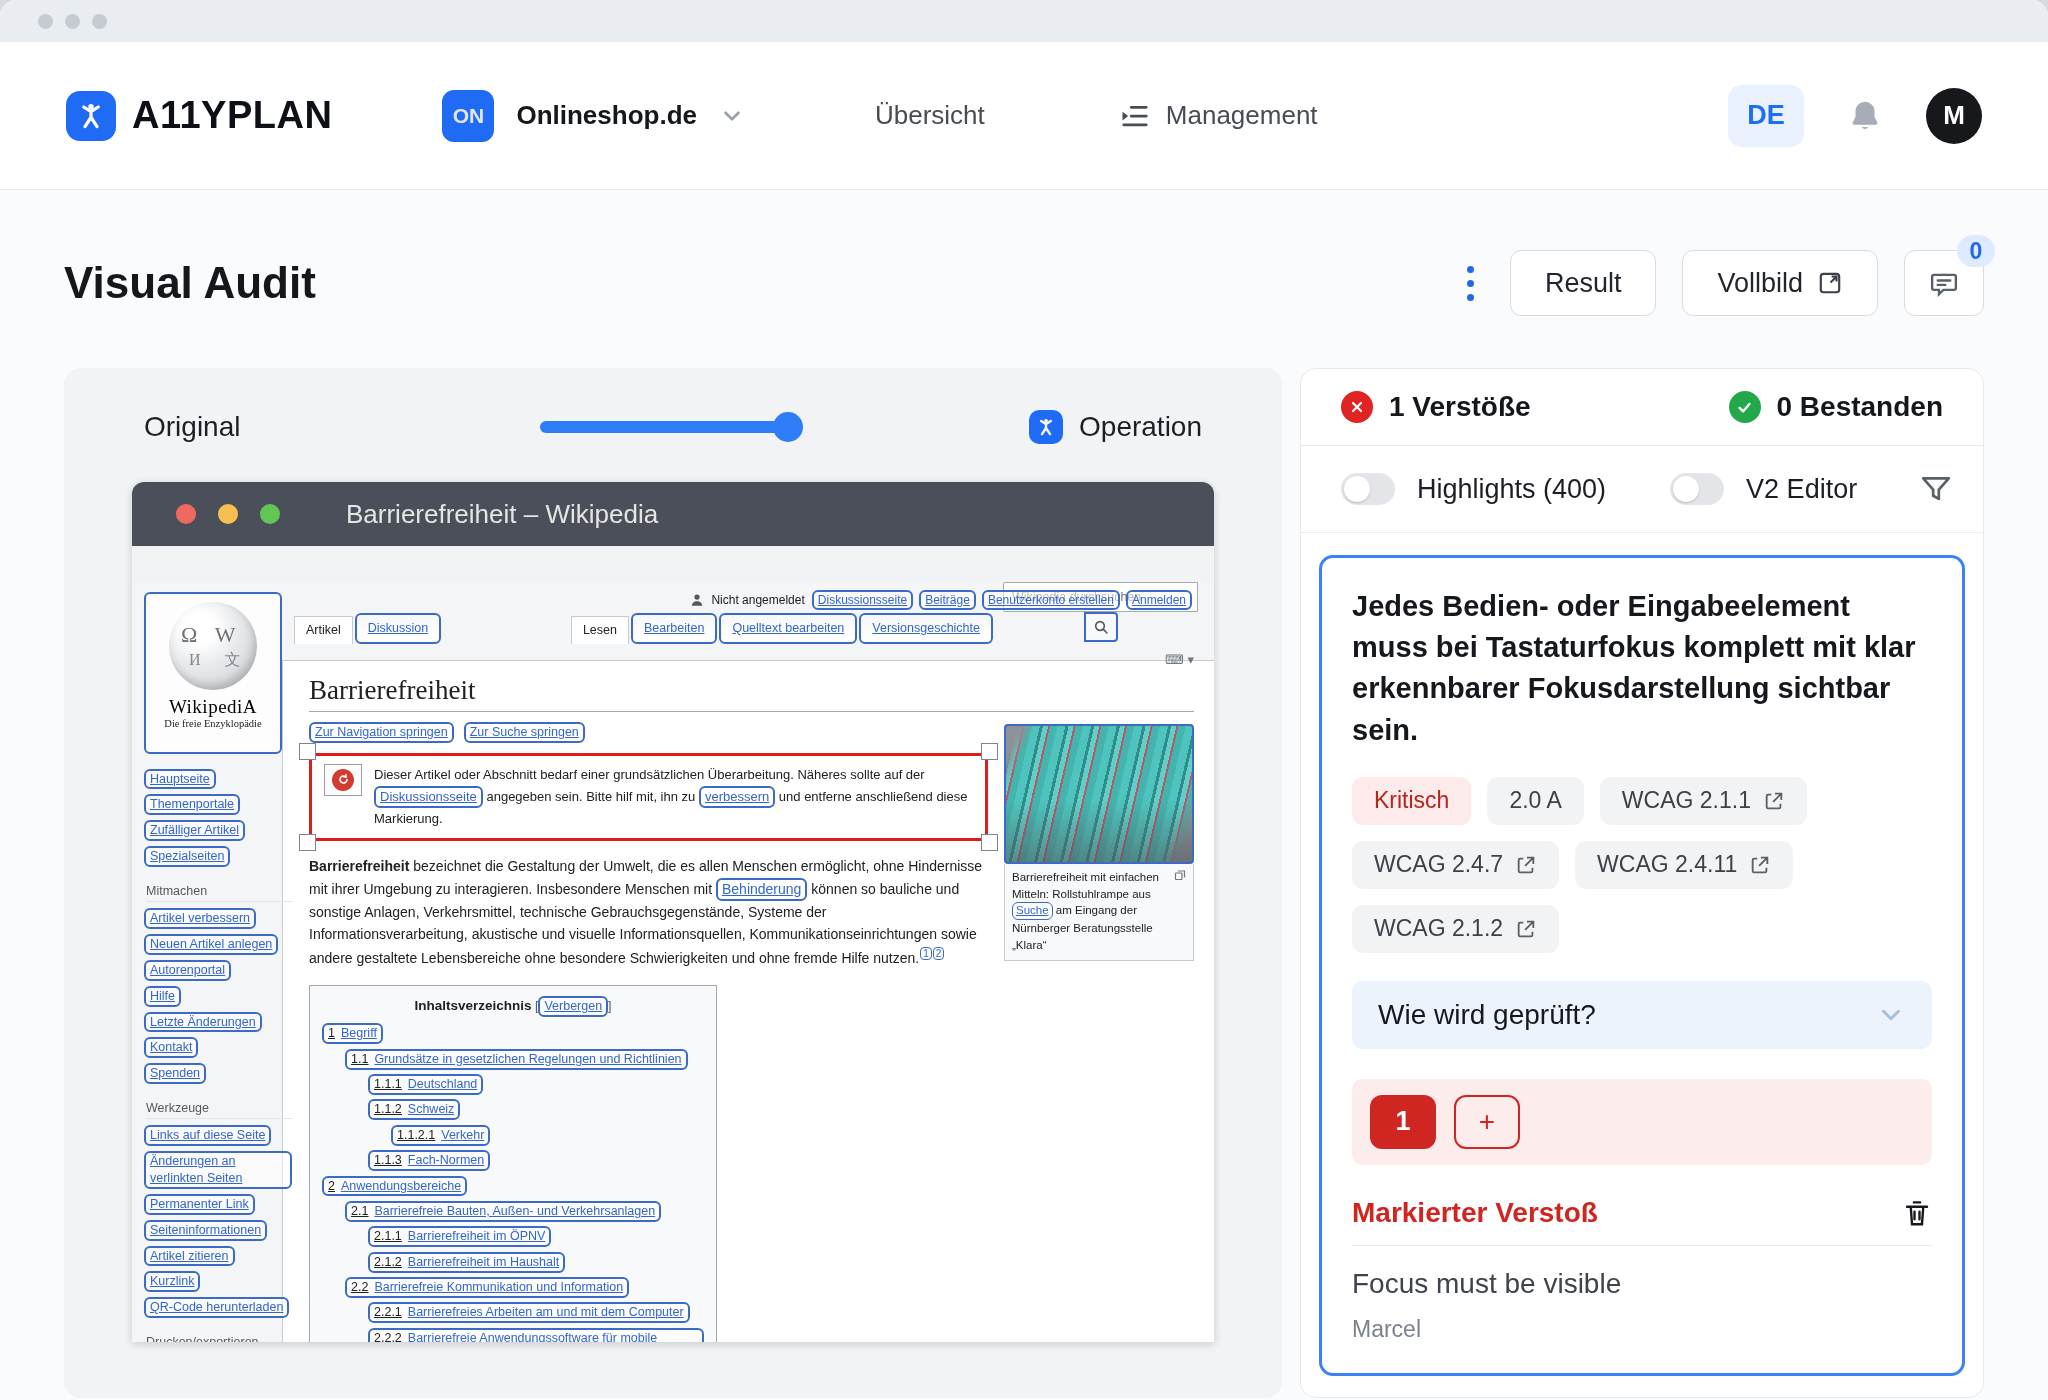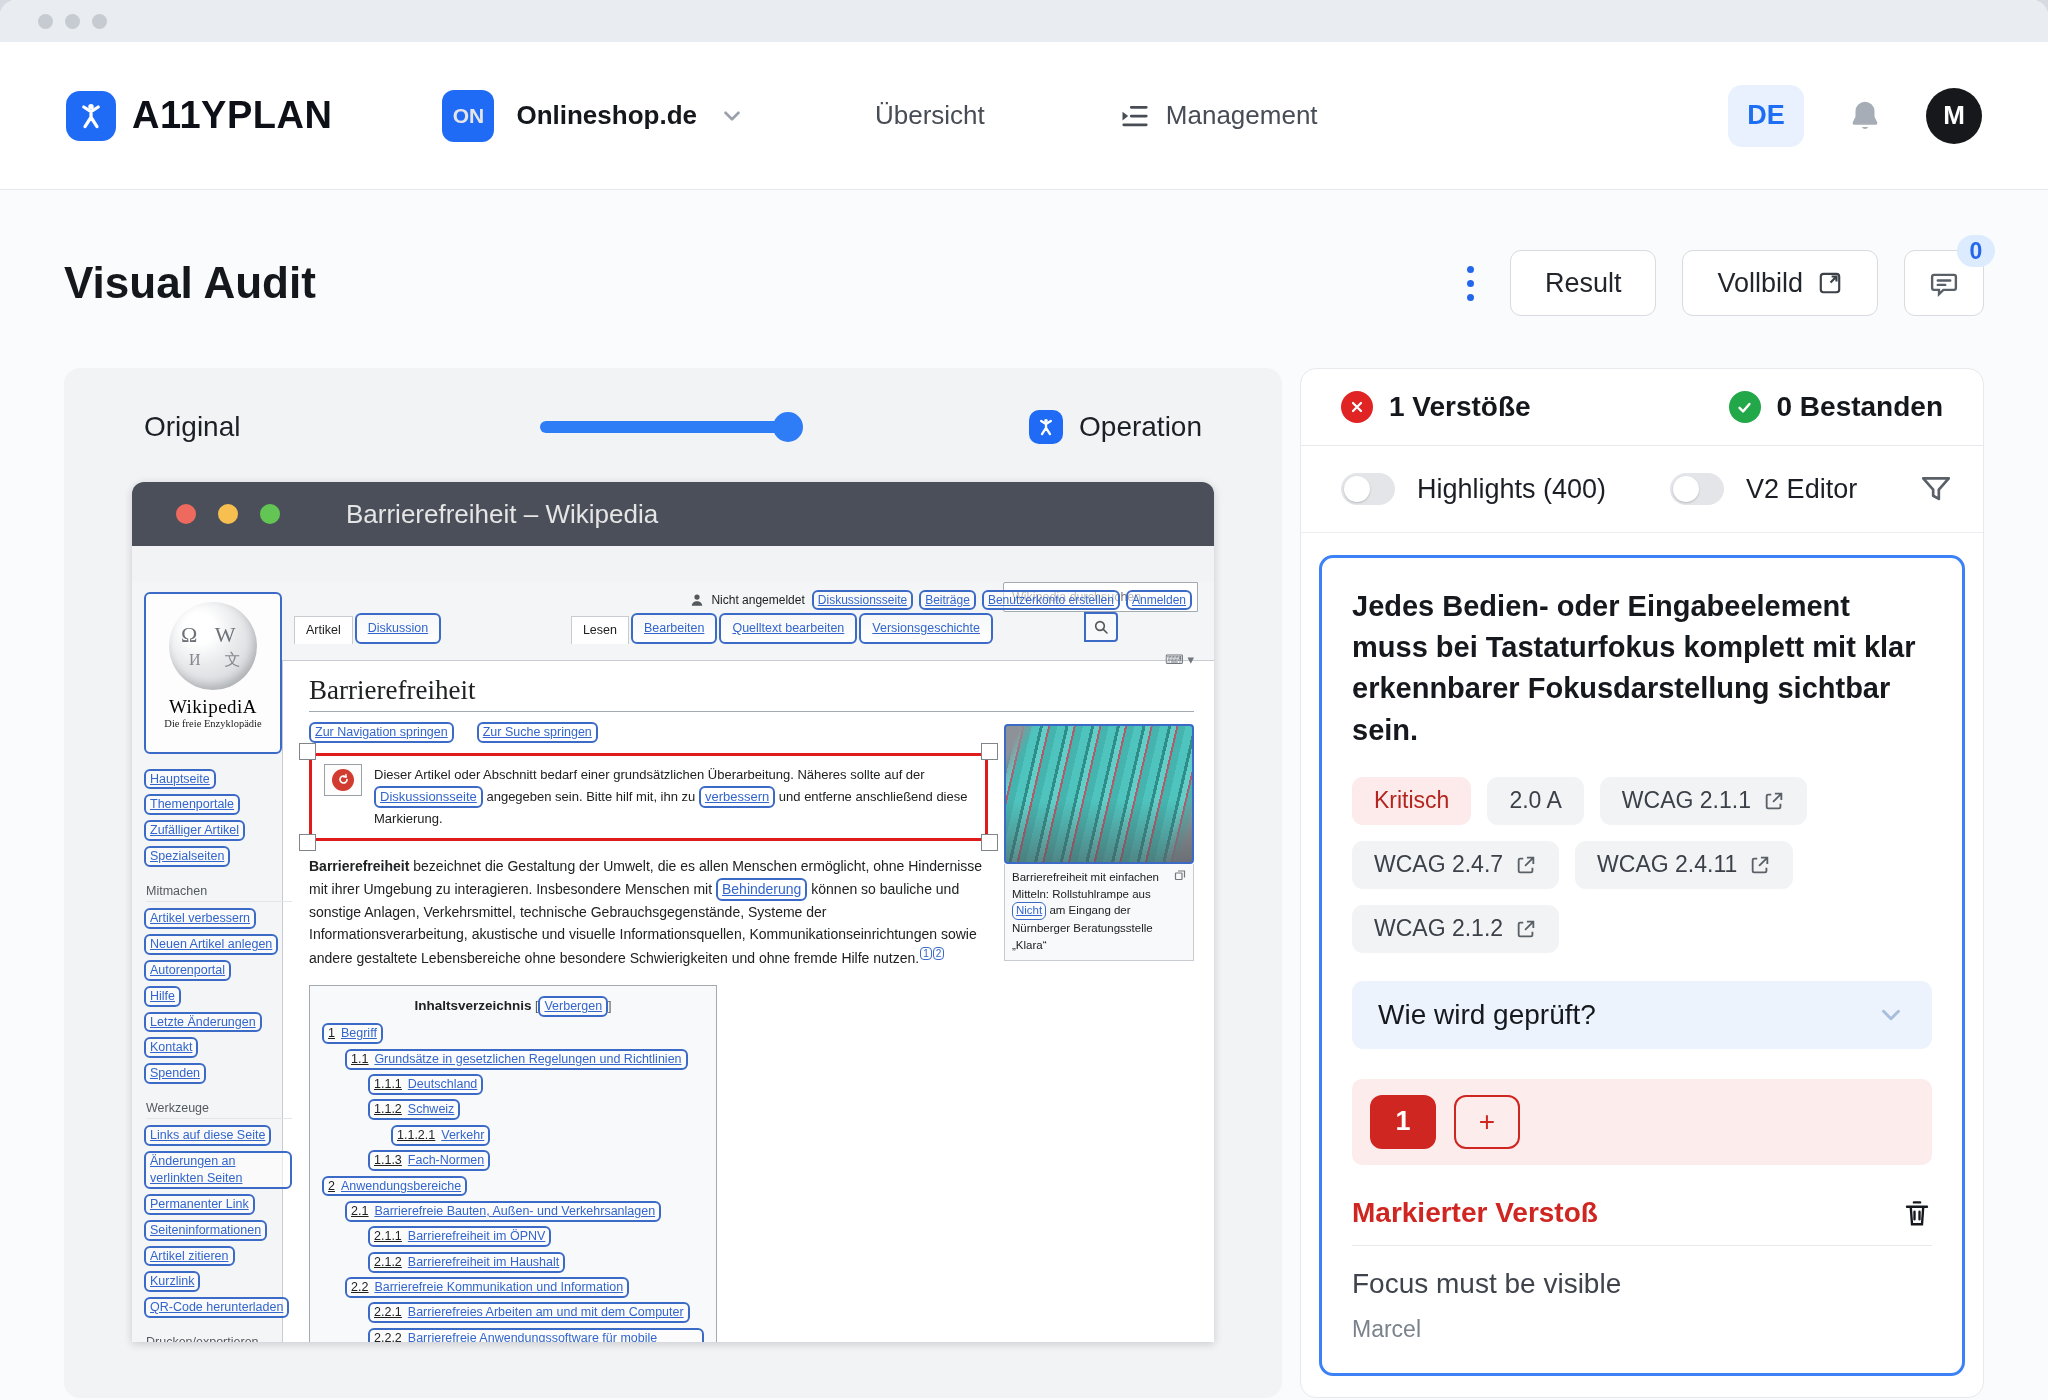--- a/index.html
+++ b/index.html
@@ -73,21 +73,21 @@
   .wtab { font-size:12.5px; padding:6px 11px 7px; background:linear-gradient(#f6f7f8,#ffffff); border:1px solid #c8ccd1; border-bottom:none; color:#3366cc; margin-right:2px; white-space:nowrap; }
   .wtab.active { background:#fff; color:#202122; }
   .wtab.fboxed { border:2px solid #3b6bc7; border-radius:6px; text-decoration:underline; }
   .w-tabs .spacer { flex:1; }
   .w-search { display:flex; align-items:center; margin-left:8px; margin-bottom:2px;flex-direction:column; }
   .w-search input { width:195px; height:30px; border:1px solid #a2a9b1; border-radius:2px 0 0 2px; padding:0 8px; font-size:12.5px; font-family:"Liberation Sans",sans-serif; color:#202122; background:#fff; }
   .w-search .mag { width:34px; height:30px; border:2px solid #3b6bc7; border-radius:0 4px 4px 0; background:#f8f9fa; display:flex; align-items:center; justify-content:center; }
   .kbd-hint { position:absolute; right:20px; top:70px; font-size:13px; color:#72777d; z-index:3; }
   .w-content { position:relative; margin-left:150px; background:#fff; border:1px solid #c8ccd1; border-right:none; padding:14px 20px 30px 26px; min-height:690px; z-index:1;margin-top:16px; }
   .w-h1 { font-family:"Liberation Serif",serif; font-size:27px; font-weight:400; border-bottom:1px solid #a2a9b1; padding-bottom:5px; margin-bottom:10px; }
-  .w-skip { margin:6px 0 10px; display:flex; gap:23px; font-size:12.5px; }
+  .w-skip { margin:6px 0 10px; display:flex; gap:10px; font-size:12.5px; }
   .w-fig { float:right; width:190px; margin:2px 0 10px 16px; font-size:11.5px; }
   .w-fig-img { height:140px; border:2px solid #3b6bc7; border-radius:4px;
       background:
         linear-gradient(180deg, rgba(90,94,99,0) 55%, rgba(80,84,89,.55) 100%),
         linear-gradient(115deg, #8d9298 0 6%, rgba(141,146,152,0) 12% 86%, #8d9298 94%),
         repeating-linear-gradient(103deg, #4fc3bd 0 8px, #2f8d89 8px 11px, #63cdc7 11px 16px, #b05c6c 16px 18px, #45b4ae 18px 25px);
       background-color:#8d9298; }
   .w-fig-cap { border:1px solid #c8ccd1; border-top:none; background:#f8f9fa; padding:5px 7px 7px; line-height:1.45; color:#202122; position:relative; }
   .cap-icon { float:right; color:#72777d; margin-left:4px; }
   .w-fig-cap .fbox { border-width:1.5px; padding:0 3px; }
@@ -311,21 +311,21 @@
 
               <div class="w-fig">
                 <div class="w-fig-img"></div>
                 <div class="w-fig-cap">
                   <span class="cap-icon">
                     <svg width="12" height="12" viewBox="0 0 24 24" fill="none" stroke="#72777d" stroke-width="2.4">
                         <rect x="3" y="8" width="13" height="13" rx="1"></rect>
                         <path d="M8 4h13v13"></path>
                       </svg>
                   </span>
-                  <span id="caption-segs">Barrierefreiheit mit einfachen Mitteln: Rollstuhlrampe aus <span class="fbox">Nicht</span> am Eingang der Nürnberger Beratungsstelle „Klara“</span>
+                  <span id="caption-segs">Barrierefreiheit mit einfachen Mitteln: Rollstuhlrampe aus <span class="fbox">Suche</span> am Eingang der Nürnberger Beratungsstelle „Klara“</span>
                 </div>
               </div>
 
               <div class="w-skip" id="skip-links">
                   <span class="fbox">Zur Navigation springen</span>
                   <span class="fbox">Zur Suche springen</span>
                 </div>
 
               <div class="redbox">
                 <span class="handle h-tl"></span>

